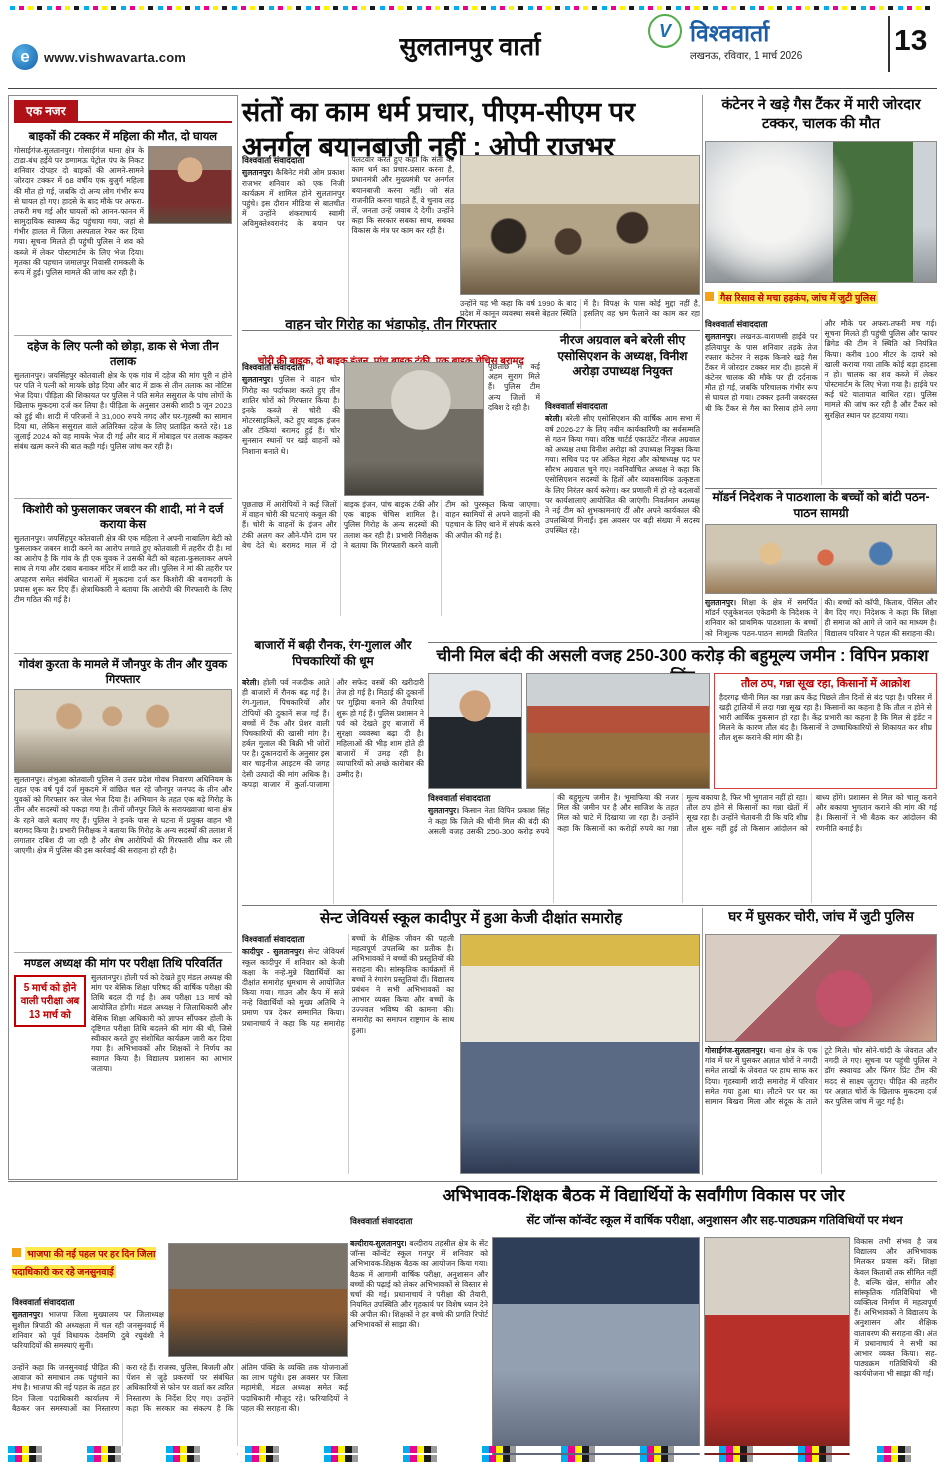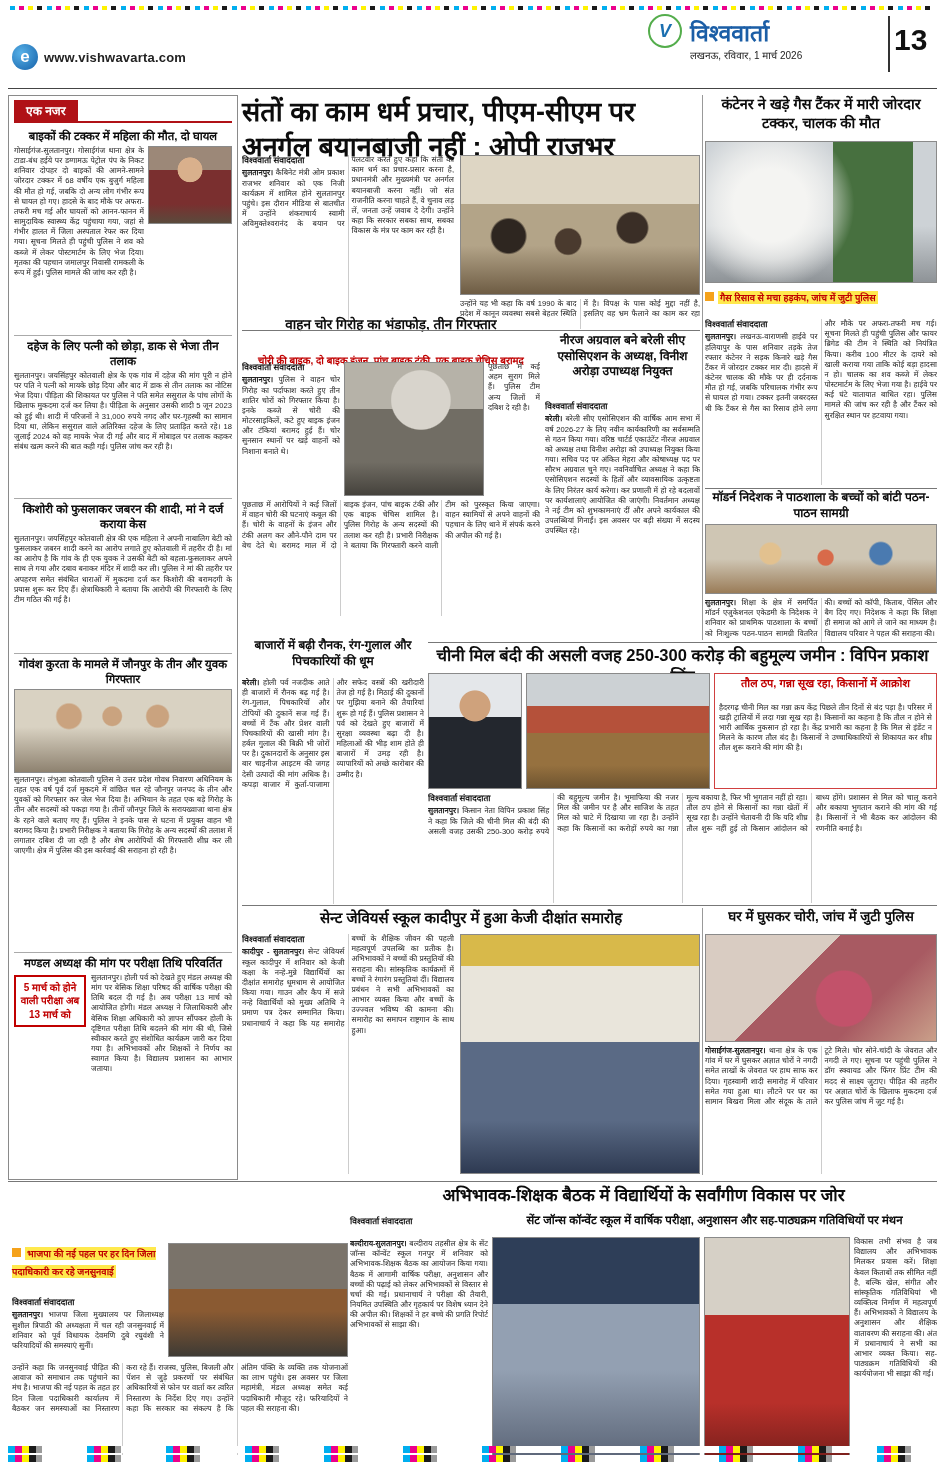--- a/index.html
+++ b/index.html
@@ -98,37 +98,38 @@
   .ph-grad{ background:linear-gradient(180deg,#d8b94a 0 13%,#e9e5db 13% 45%,#5a6a85 45% 78%,#2e3a52 100%);}
   .ph-theft{ background:
     radial-gradient(circle at 60% 60%,#c2526a 0 18%,rgba(0,0,0,0) 19%),
     linear-gradient(135deg,#d9ccc2 0 40%,#a85a62 40% 70%,#caa08a 100%);}
   .ph-jansun{ background:linear-gradient(180deg,#7a736a 0 40%,#8a5a32 40% 60%,#3e3a34 100%);}
   .ph-class{ background:linear-gradient(180deg,#2e3e58 0 30%,#93a0b2 30% 60%,#5c6678 100%);}
   .ph-table{ background:linear-gradient(180deg,#d6d0c6 0 35%,#b8302a 35% 75%,#7a1f1c 100%);}
 
   
   .chini-box{ border:1px solid #d04040; padding:3px 4px; overflow:hidden;}
-  .box-title{ color:#c00000; font-weight:bold; font-size:11px; text-align:center; line-height:1.25; margin-bottom:12px;}
+  .box-title{ color:#c00000; font-weight:bold; font-size:11px; text-align:center; line-height:1.25; margin-bottom:2px;}
 
   
   .reg-row{ height:7px; margin-bottom:2px;
     background:repeating-linear-gradient(90deg,
       #00aeef 0 7px,#ec008c 7px 14px,#fff200 14px 21px,#1a1a1a 21px 28px,#9a9a9a 28px 34px,#fff 34px 79px);}
 </style>
 </head>
 <body>
 
 <div class="page">
 
   <div class="abs top-strip" style="left:10px;top:6px;width:925px;height:4px;"></div>
   <div class="abs logo-e" style="left:12px;top:44px;width:26px;height:26px;">
       <span>e</span>
     </div>
   <div class="abs website" style="left:44px;top:50px;">www.vishwavarta.com</div>
+  <div class="abs section-title" style="left:290px;top:28px;width:360px;">सुलतानपुर वार्ता</div>
   <div class="abs brand-logo" style="left:648px;top:14px;width:34px;height:34px;">
       <span>V</span>
     </div>
   <div class="abs masthead" style="left:690px;top:16px;">विश्ववार्ता</div>
   <div class="abs hdr-dateline" style="left:690px;top:48px;">लखनऊ, रविवार, 1 मार्च 2026</div>
   <div class="abs page-num" style="left:888px;top:16px;height:56px;">13</div>
   <div class="abs hdr-rule" style="left:8px;top:88px;width:929px;"></div>
 
   <aside class="abs ek-najar" style="left:8px;top:95px;width:230px;height:1085px;">
     <div class="en-title-row">

